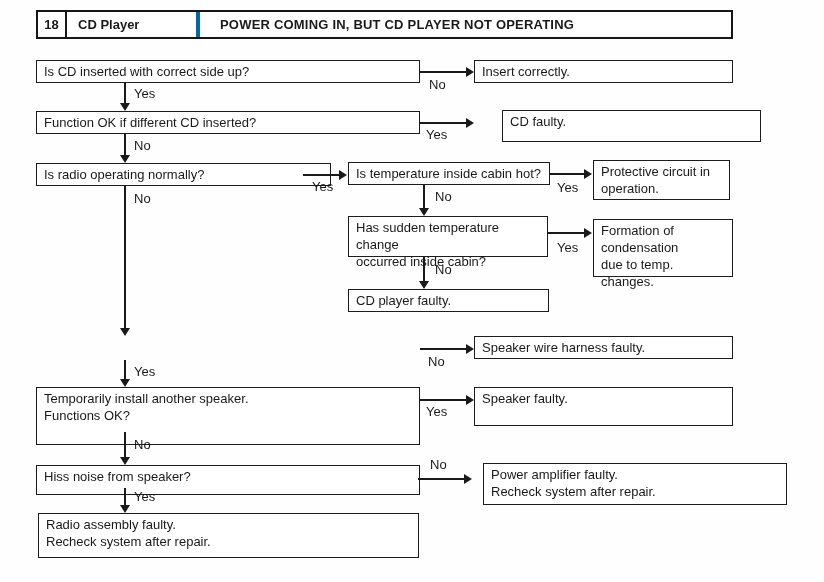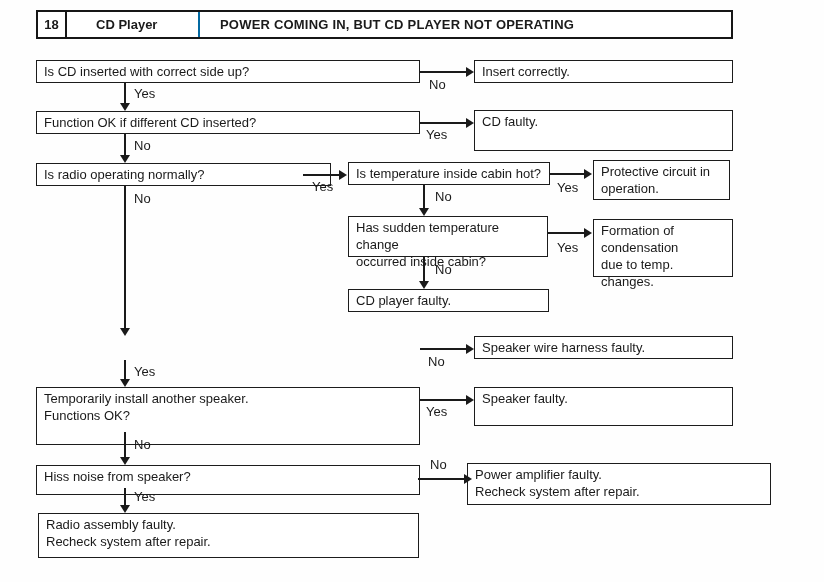--- a/index.html
+++ b/index.html
@@ -5,21 +5,21 @@
   html,body{margin:0;padding:0;background:#ffffff;}
   .page{position:relative;width:824px;height:582px;background:#fefefe;
         font-family:"Liberation Sans",sans-serif;color:#1a1a1a;overflow:hidden;}
 
   
   .hd{position:absolute;left:36px;top:10px;width:697px;height:29px;
       border:2px solid #161616;display:flex;box-sizing:border-box;
       font-weight:bold;font-size:13px;background:#fff;}
   .hd .c{display:flex;align-items:center;box-sizing:border-box;height:100%;}
   .hd .c1{width:29px;justify-content:center;border-right:2px solid #161616;}
-  .hd .c2{width:133px;padding-left:29px;border-right:2px solid #0369a1;}
+  .hd .c2{width:133px;padding-left:11px;border-right:4px solid #0369a1;}
   .hd .c3{flex:1;padding-left:20px;letter-spacing:.2px;}
 
   
   .node{position:absolute;border:1.5px solid #1c1c1c;background:#fff;
         font-size:13px;line-height:1.32;padding:2px 7px;box-sizing:border-box;
         white-space:pre-line;}
 
   
   .lbl{position:absolute;font-size:13px;line-height:1;background:transparent;}
 
@@ -39,21 +39,21 @@
   <div class="hd">
     <div class="c c1">18</div>
     <div class="c c2">CD Player</div>
     <div class="c c3">POWER COMING IN, BUT CD PLAYER NOT OPERATING</div>
   </div>
 
   <div class="node" style="left:474px;top:60px;width:259px;height:23px">Insert correctly.</div>
   <div class="node" style="left:36px;top:60px;width:384px;height:23px">Is CD inserted with correct side up?</div>
 
   <div class="node" style="left:36px;top:111px;width:384px;height:23px">Function OK if different CD inserted?</div>
-  <div class="node" style="left:474px;top:110px;width:259px;height:41px">CD faulty.</div>
+  <div class="node" style="left:502px;top:110px;width:259px;height:32px">CD faulty.</div>
 
   <div class="node" style="left:36px;top:163px;width:295px;height:23px">Is radio operating normally?</div>
   <div class="node" style="left:348px;top:162px;width:202px;height:23px">Is temperature inside cabin hot?</div>
   <div class="node" style="left:593px;top:160px;width:137px;height:40px">Protective circuit in
 operation.</div>
 
   <div class="node" style="left:348px;top:216px;width:200px;height:41px">Has sudden temperature change
 occurred inside cabin?</div>
   <div class="node" style="left:593px;top:219px;width:140px;height:58px">Formation of
 condensation
@@ -61,21 +61,21 @@
 
   <div class="node" style="left:348px;top:289px;width:201px;height:23px">CD player faulty.</div>
 
   <div class="node" style="left:474px;top:336px;width:259px;height:23px">Speaker wire harness faulty.</div>
 
   <div class="node" style="left:36px;top:387px;width:384px;height:58px">Temporarily install another speaker.
 Functions OK?</div>
   <div class="node" style="left:474px;top:387px;width:259px;height:39px">Speaker faulty.</div>
 
   <div class="node" style="left:36px;top:465px;width:384px;height:30px">Hiss noise from speaker?</div>
-  <div class="node" style="left:467px;top:463px;width:304px;height:42px">Power amplifier faulty.
+  <div class="node" style="left:483px;top:463px;width:304px;height:42px">Power amplifier faulty.
 Recheck system after repair.</div>
 
   <div class="node" style="left:38px;top:513px;width:381px;height:45px">Radio assembly faulty.
 Recheck system after repair.</div>
 
   <div>
     <div class="hl" style="left:420px;top:71px;width:46px"></div>
     <div class="tr" style="left:466px;top:67px"></div>
   </div>
   <div>

